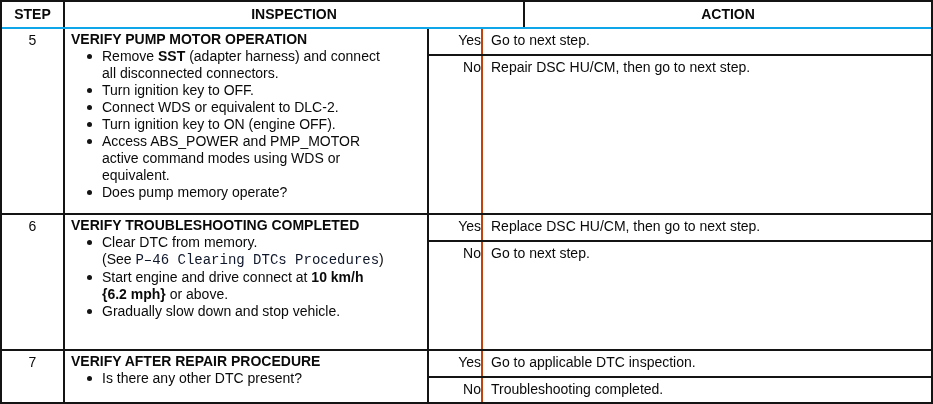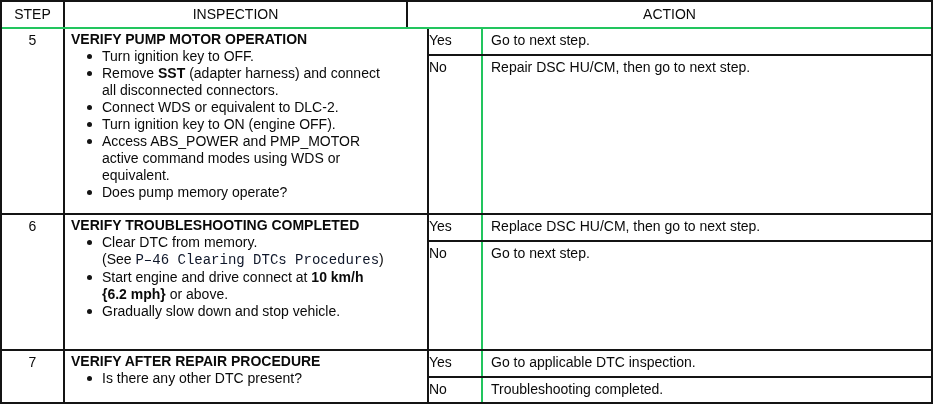--- a/index.html
+++ b/index.html
@@ -10,47 +10,47 @@
     background: #ffffff;
   }
   .tbl {
     box-sizing: border-box; width: 933px; height: 404px;
     border: 2px solid #141414;
     display: flex; flex-direction: column; background: #ffffff;
   }
   
   .hrow {
     display: flex; box-sizing: border-box; height: 27px; flex: 0 0 27px;
-    border-bottom: 2px solid #22c55e; font-weight: normal; justify-content: space-between;
+    border-bottom: 2px solid #0ea5e9; font-weight: bold; justify-content: space-between;
   }
   .hcell { box-sizing: border-box; text-align: center; padding-top: 4px; }
   .h-step   { width: 63px; border-right: 2px solid #141414; }
-  .h-insp   { width: 343px; border-right: 2px solid #141414; }
+  .h-insp   { width: 460px; border-right: 2px solid #141414; }
   .h-action { flex: 1; }
   
   .trow { display: flex; box-sizing: border-box; border-bottom: 2px solid #141414; }
   .r5 { height: 186px; flex: 0 0 186px; }
   .r6 { height: 136px; flex: 0 0 136px; }
   .r7 { flex: 1; border-bottom: none; }
   .cell { box-sizing: border-box; }
   .step {
     width: 63px; flex: 0 0 63px; border-right: 2px solid #141414;
     text-align: center; padding-top: 3px;
   }
   .insp {
     width: 364px; flex: 0 0 364px; border-right: 2px solid #141414;
     padding: 2px 4px 0 6px; overflow: hidden;
   }
   .right { flex: 1; display: flex; flex-direction: column; min-width: 0; }
   .ynrow { display: flex; box-sizing: border-box; }
   .ynrow.yes { height: 27px; flex: 0 0 27px; border-bottom: 2px solid #141414; }
   .ynrow.no  { flex: 1; }
   .yn {
-    width: 54px; flex: 0 0 54px; border-right: 2px solid #22c55e;
-    text-align: left; padding-top: 3px;
+    width: 54px; flex: 0 0 54px; border-right: 2px solid #c2410c;
+    text-align: right; padding-top: 3px;
   }
   .act { flex: 1; padding: 3px 6px 0 8px; min-width: 0; }
   
   .title { font-weight: bold; }
   .bullets { margin-left: 16px; }
   .bullet { display: flex; }
   .dot { flex: 0 0 15px; padding-top: 6px; }
   .dot::after {
     content: ""; display: block; width: 5px; height: 5px;
     border-radius: 50%; background: #141414;
@@ -74,30 +74,30 @@
     <div class="trow r5">
       <div class="cell step">
         <span>5</span>
       </div>
       <div class="cell insp">
         <div class="title">VERIFY PUMP MOTOR OPERATION</div>
         <div class="bullets">
           <div class="bullet">
             <span class="dot"></span>
             <div class="btext">
+              <div>
+                <span>Remove </span><span class="b">SST</span><span> (adapter harness) and connect</span>
+              </div>
+              <div><span>all disconnected connectors.</span></div>
+            </div>
+          </div>
+          <div class="bullet">
+            <span class="dot"></span>
+            <div class="btext">
               <div><span>Turn ignition key to OFF.</span></div>
-            </div>
-          </div>
-          <div class="bullet">
-            <span class="dot"></span>
-            <div class="btext">
-              <div>
-                <span>Remove </span><span class="b">SST</span><span> (adapter harness) and connect</span>
-              </div>
-              <div><span>all disconnected connectors.</span></div>
             </div>
           </div>
           <div class="bullet">
             <span class="dot"></span>
             <div class="btext">
               <div><span>Connect WDS or equivalent to DLC-2.</span></div>
             </div>
           </div>
           <div class="bullet">
             <span class="dot"></span>

